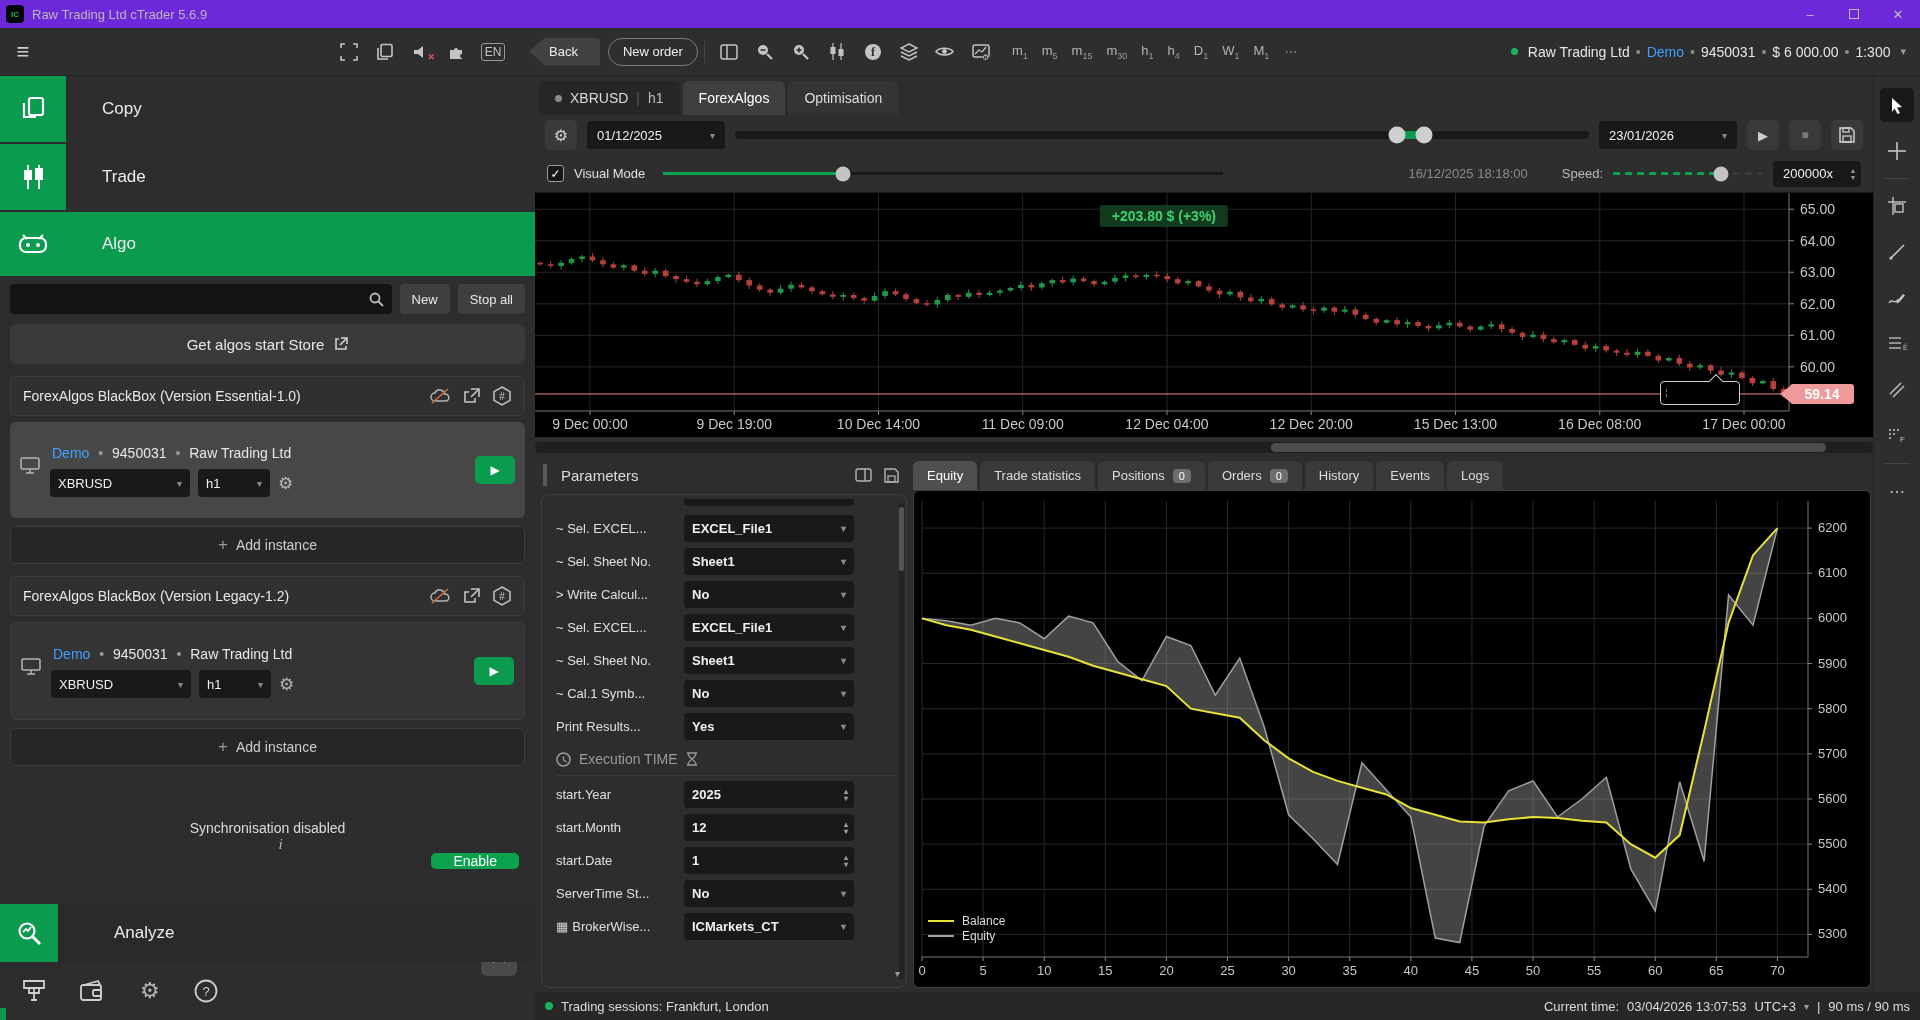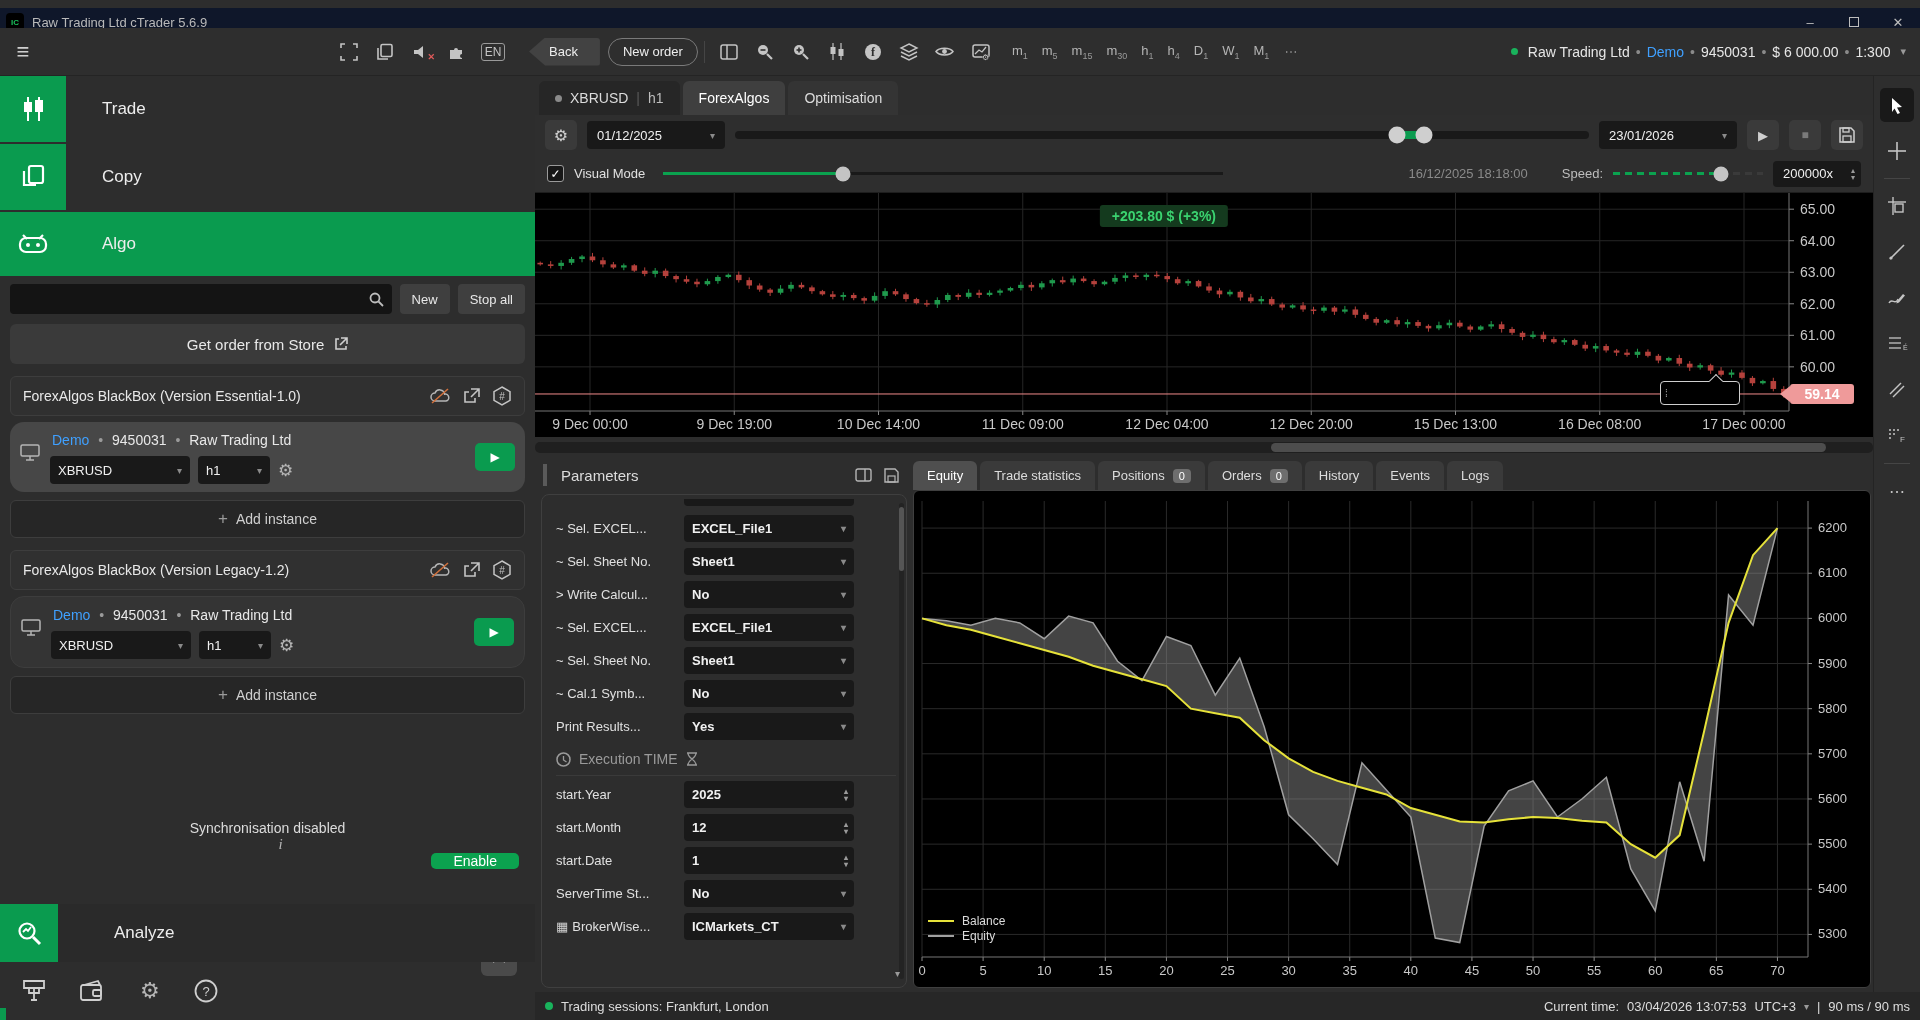--- a/index.html
+++ b/index.html
@@ -1,21 +1,21 @@
 <!DOCTYPE html>
 <html><head>
 <meta charset="utf-8">
 <style>
   * { margin:0; padding:0; box-sizing:border-box; }
   html,body { width:1920px; height:1020px; overflow:hidden; background:#2d2d2d;
     font-family:"Liberation Sans", sans-serif; color:#e6e6e6; font-size:13px; }
 
   
-  .titlebar { position:absolute; top:0; left:0; right:0; height:28px; background:#0f172a;
-    display:flex; align-items:center; padding-left:6px;margin-top:8px; }
+  .titlebar { position:absolute; top:0; left:0; right:0; height:28px; background:#6d28d9;
+    display:flex; align-items:center; padding-left:6px; }
   .app-logo { width:18px; height:18px; background:#000; border-radius:4px; margin-right:8px;
     display:flex; align-items:center; justify-content:center; color:#19c15c; font-size:8px; font-weight:bold; }
   .titlebar-title { color:#b9b9b9; font-size:13px; }
   .win-controls { margin-left:auto; display:flex; }
   .win-btn { width:44px; height:28px; display:flex; align-items:center; justify-content:center;
     color:#bdbdbd; font-size:13px; }
   .win-max { font-size:10px; }
   .win-max .box { width:10px; height:10px; border:1px solid #bdbdbd; display:block; }
 
   
@@ -58,21 +58,21 @@
   .search-input { flex:1; height:30px; background:#141414; border-radius:4px; display:flex; align-items:center;
     padding:0 8px; }
   .search-input svg { margin-left:auto; }
   .sm-btn { height:30px; background:#3f3f3f; border-radius:4px; color:#e8e8e8; display:flex; align-items:center;
     padding:0 12px; cursor:pointer; font-size:13px; }
   .store-btn { margin:10px 10px 0 10px; height:40px; background:#3a3a3a; border-radius:6px; display:flex;
     align-items:center; justify-content:center; gap:10px; color:#e8e8e8; font-size:15px; cursor:pointer; }
   .algo-name { margin:12px 10px 0 10px; height:40px; background:#303030; border:1px solid #3d3d3d; border-radius:6px;
     display:flex; align-items:center; padding:0 12px; font-size:14px; color:#e8e8e8; }
   .algo-name .icons { margin-left:auto; display:flex; gap:12px; align-items:center; }
-  .inst-card { margin:6px 10px 0 10px; border-radius:14px; padding:8px 10px; display:flex; gap:10px; }
+  .inst-card { margin:6px 10px 0 10px; border-radius:6px; padding:21px 10px; display:flex; gap:10px; }
   .inst-card.first { background:#474747; }
   .inst-card.second { background:#343434; border:1px solid #3d3d3d; }
   .inst-left { padding-top:14px; color:#b5b5b5; }
   .inst-body { flex:1; }
   .inst-acc { font-size:14px; margin:2px 0 8px 2px; color:#e8e8e8; }
   .inst-acc .demo { color:#3fa0ff; }
   .inst-acc .sep { color:#9a9a9a; margin:0 5px; }
   .inst-controls { display:flex; align-items:center; gap:8px; }
   .dd { background:#191919; border-radius:4px; height:28px; display:flex; align-items:center;
     padding:0 8px; color:#f0f0f0; cursor:pointer; }
@@ -339,36 +339,36 @@
     <span class="sep">•</span>
     <span>1:300</span>
     <span class="acc-caret">▾</span>
   </div>
 </div>
 
 <div class="sidebar">
   <div class="nav-row">
     <div class="nav-tile">
       <svg width="26" height="28">
+          <rect x="9" y="3" width="14" height="17" rx="2" fill="none" stroke="#fff" stroke-width="2.2"></rect>
+          <path d="M4 8v14h12" fill="none" stroke="#fff" stroke-width="2.2"></path>
+        </svg>
+    </div>
+    <div class="nav-label">Copy</div>
+  </div>
+  <div class="nav-row">
+    <div class="nav-tile">
+      <svg width="26" height="28">
           <line x1="8" y1="2" x2="8" y2="26" stroke="#fff" stroke-width="2"></line>
           <rect x="4" y="7" width="8" height="10" fill="#fff"></rect>
           <line x1="19" y1="2" x2="19" y2="26" stroke="#fff" stroke-width="2"></line>
           <rect x="15" y="5" width="8" height="12" fill="#fff"></rect>
         </svg>
     </div>
     <div class="nav-label">Trade</div>
-  </div>
-  <div class="nav-row">
-    <div class="nav-tile">
-      <svg width="26" height="28">
-          <rect x="9" y="3" width="14" height="17" rx="2" fill="none" stroke="#fff" stroke-width="2.2"></rect>
-          <path d="M4 8v14h12" fill="none" stroke="#fff" stroke-width="2.2"></path>
-        </svg>
-    </div>
-    <div class="nav-label">Copy</div>
   </div>
   <div class="nav-row algo">
     <div class="nav-tile">
       <svg width="30" height="24">
           <rect x="2" y="6" width="26" height="14" rx="6" fill="none" stroke="#fff" stroke-width="2.2"></rect>
           <circle cx="10" cy="13" r="2" fill="#fff"></circle>
           <circle cx="20" cy="13" r="2" fill="#fff"></circle>
           <line x1="5" y1="3" x2="9" y2="7" stroke="#fff" stroke-width="2.2"></line>
           <line x1="25" y1="3" x2="21" y2="7" stroke="#fff" stroke-width="2.2"></line>
         </svg>
@@ -382,21 +382,21 @@
       <svg width="15" height="15">
           <circle cx="6" cy="6" r="4.5" fill="none" stroke="#bdbdbd" stroke-width="1.8"></circle>
           <line x1="9.5" y1="9.5" x2="14" y2="14" stroke="#bdbdbd" stroke-width="1.8"></line>
         </svg>
     </div>
     <div class="sm-btn">New</div>
     <div class="sm-btn">Stop all</div>
   </div>
 
   <div class="store-btn">
-    <span>Get order from Store</span>
+    <span>Get algos start Store</span>
     <svg width="14" height="14">
         <path d="M5 2H2v10h10V9" fill="none" stroke="#cfcfcf" stroke-width="1.6"></path>
         <path d="M7 1h6v6M13 1L6 8" fill="none" stroke="#cfcfcf" stroke-width="1.6"></path>
       </svg>
   </div>
 
   <div class="algo-name">
     <span>ForexAlgos BlackBox (Version Essential-1.0)</span>
     <span class="icons">
       <svg width="22" height="16">

